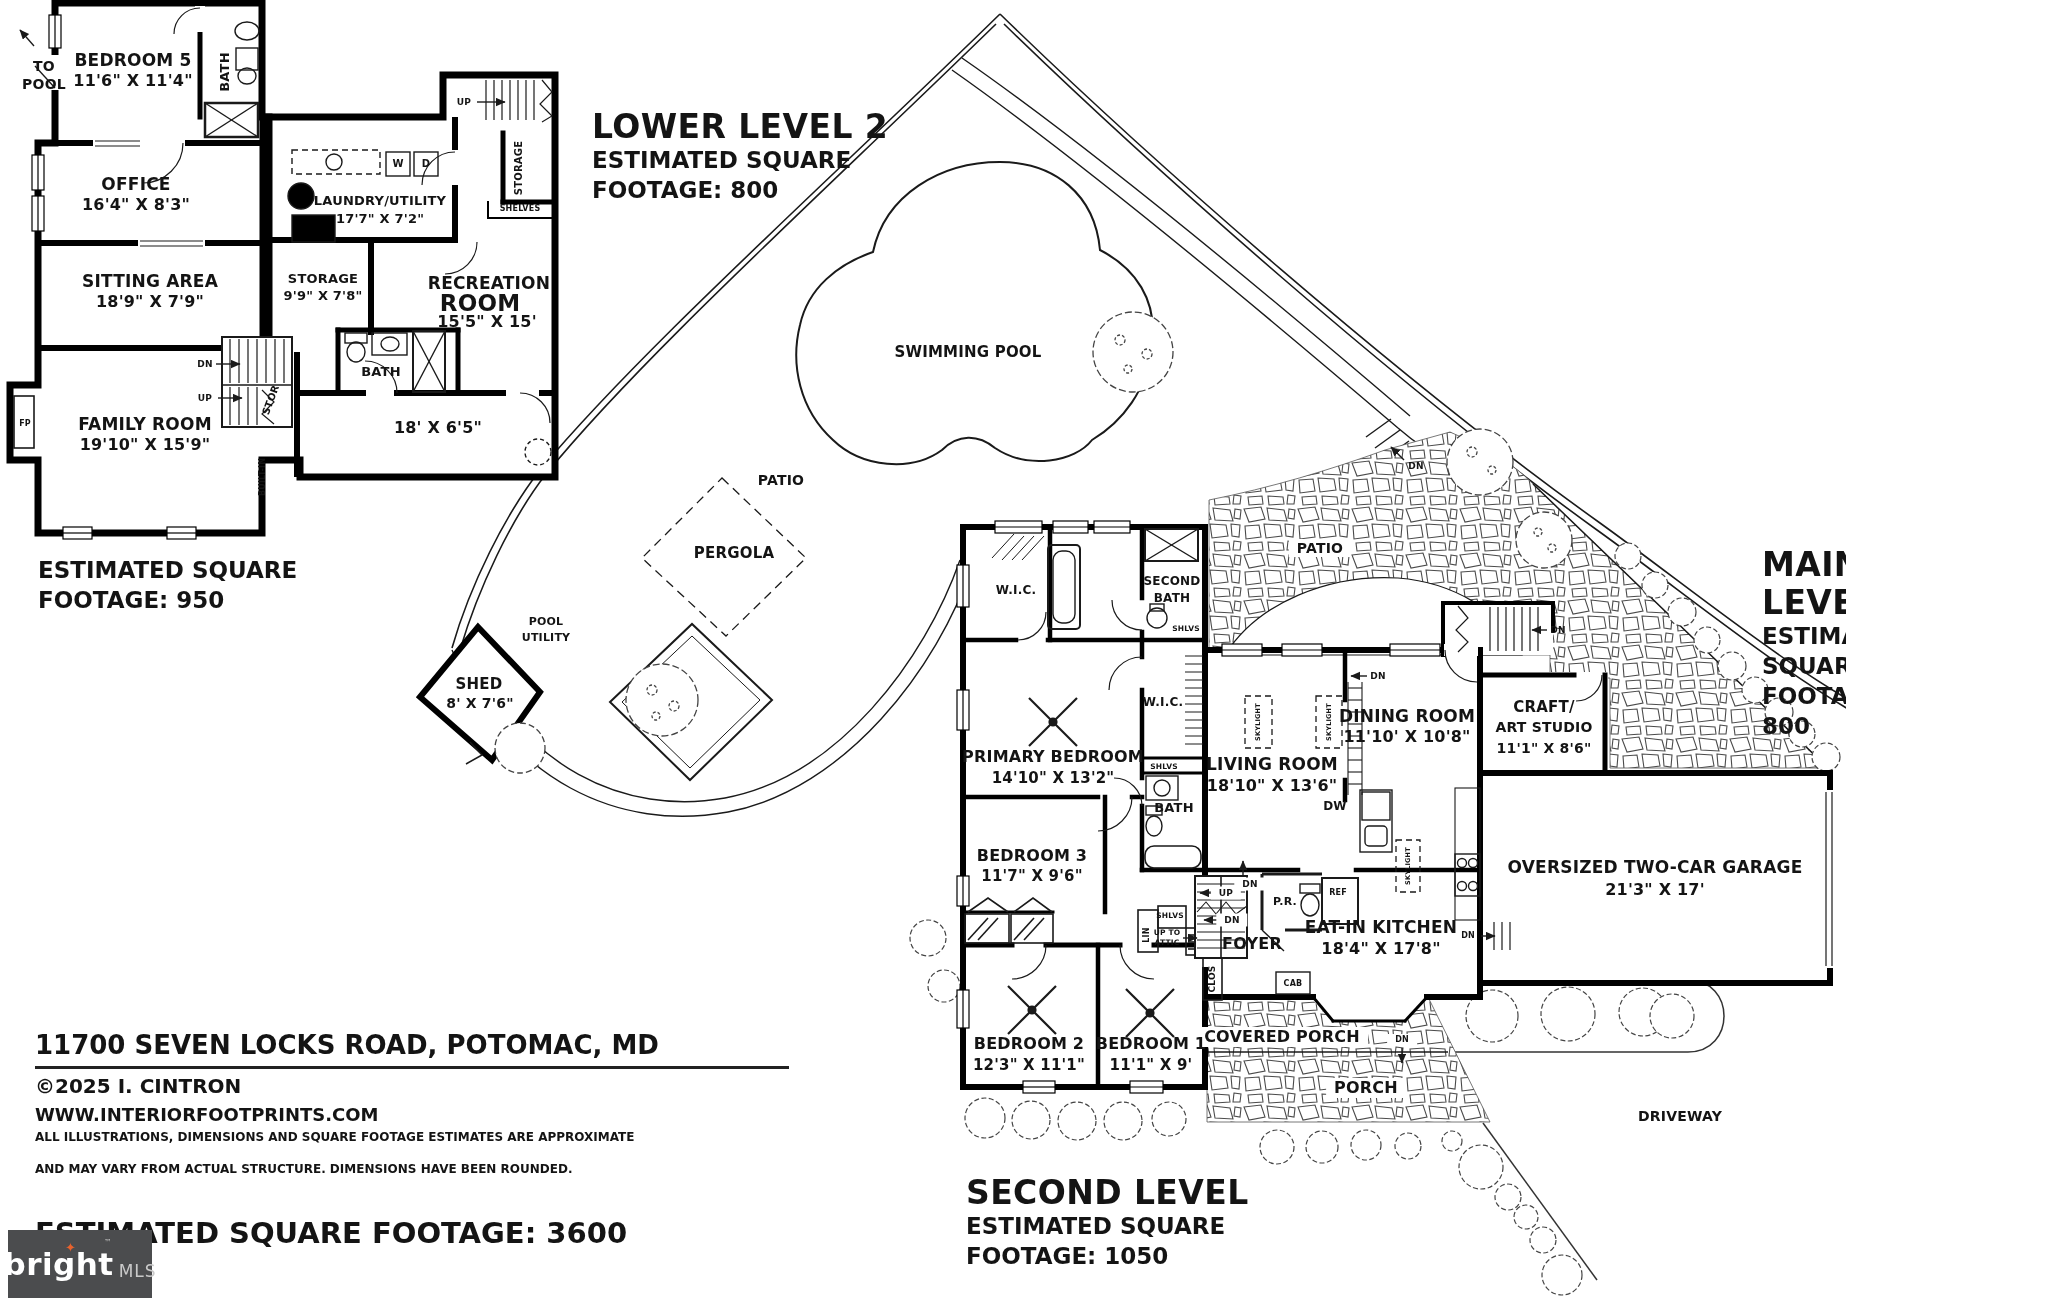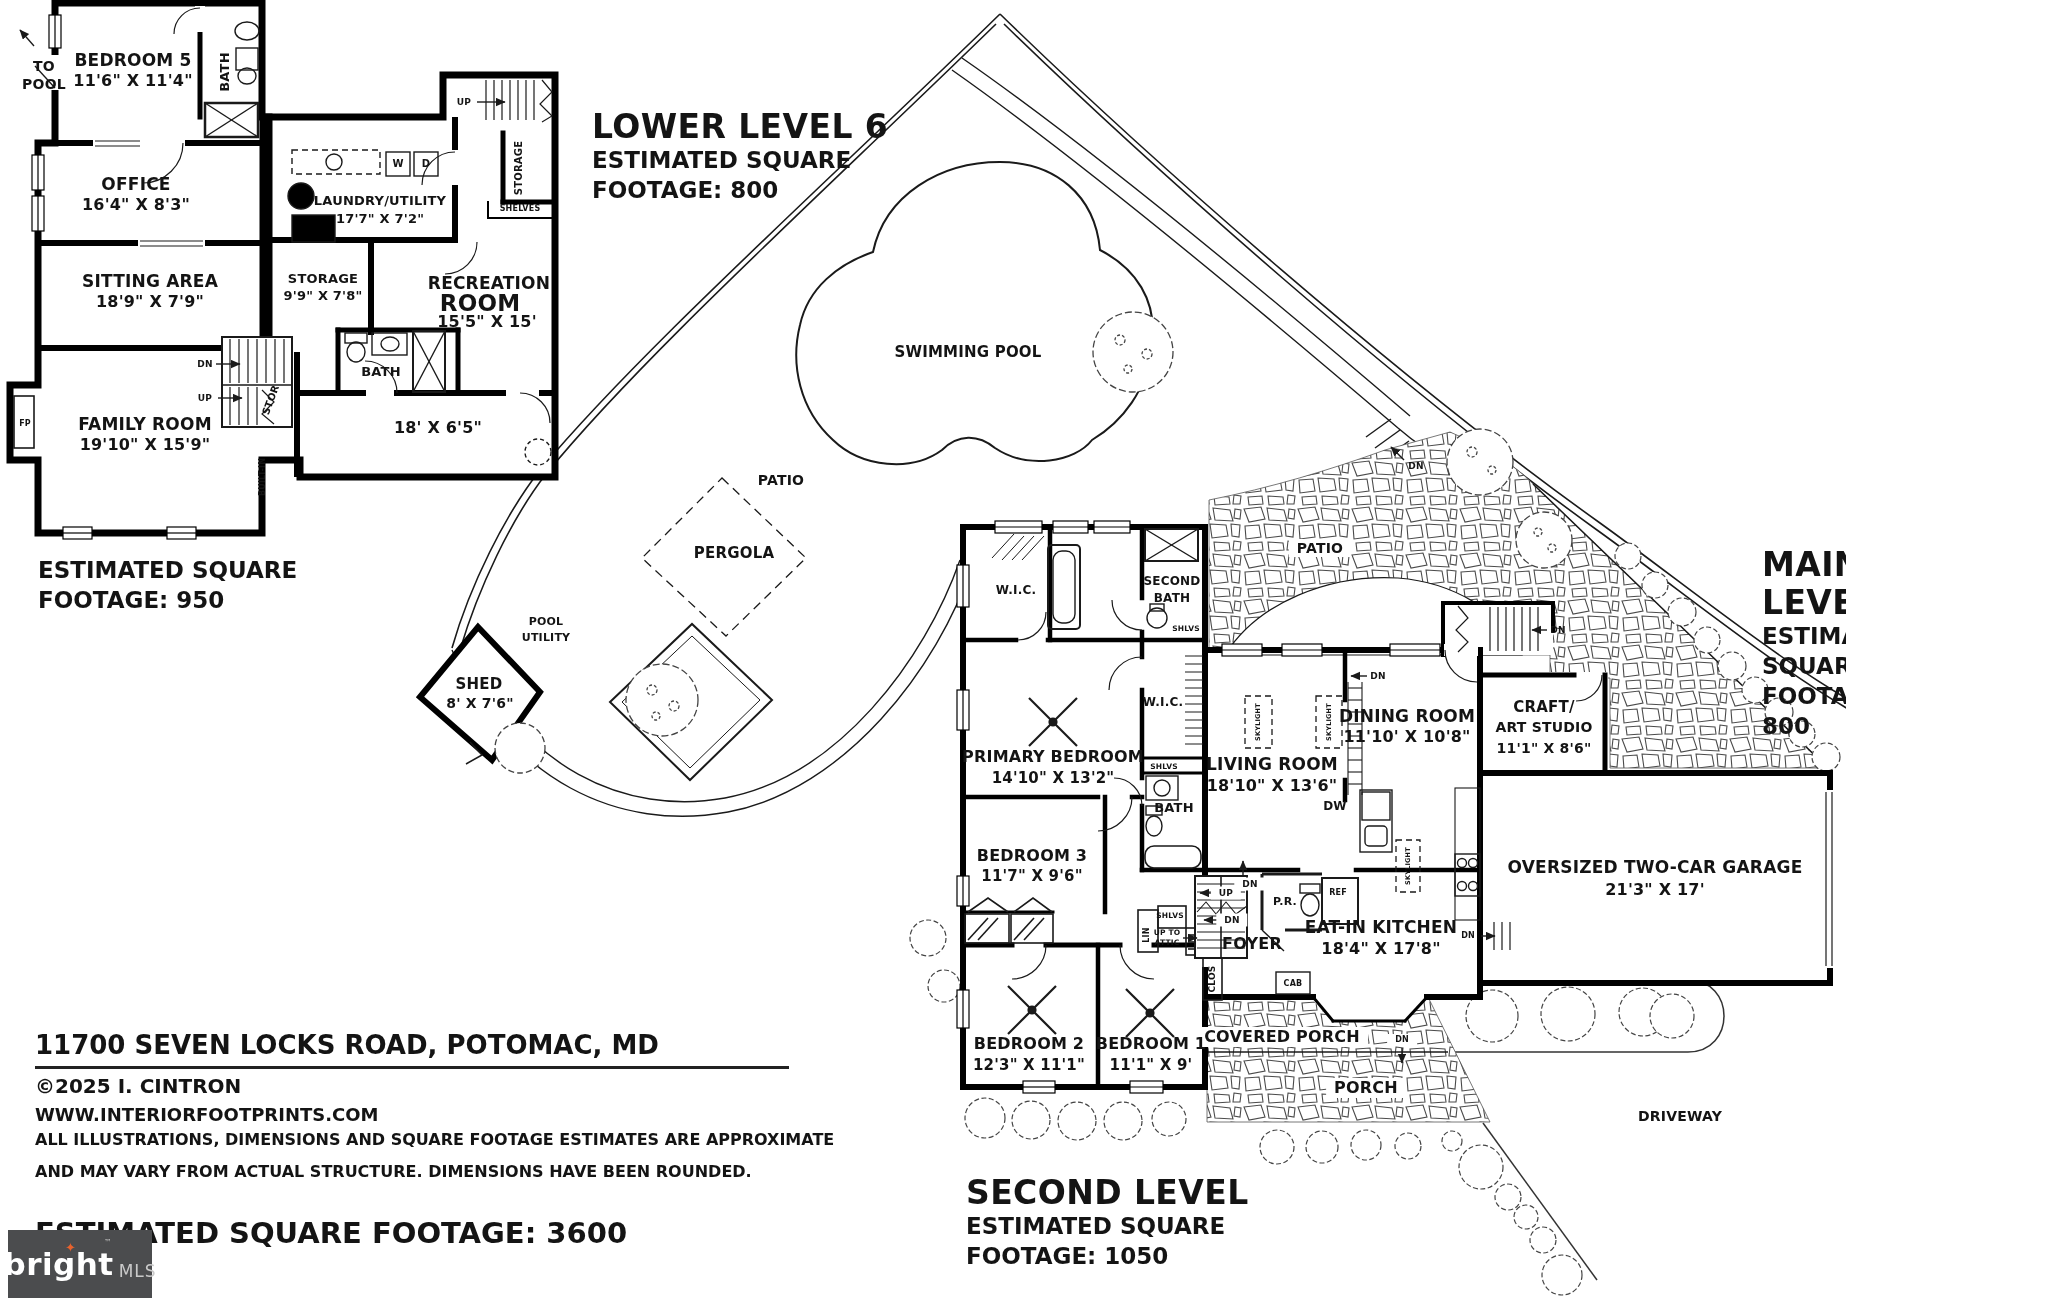--- a/index.html
+++ b/index.html
@@ -10,21 +10,21 @@
   .lbl{position:absolute;white-space:pre;font-weight:700;letter-spacing:.2px;color:#141414;
        transform:translate(-50%,-50%);line-height:1;}
   .lbl.boxed{background:#fff;padding:2px 8px;}
   .title-block{position:absolute;}
   .title-block .t{font-size:33px;font-weight:700;letter-spacing:.4px;line-height:1.15;}
   .title-block .s{font-size:23px;font-weight:700;line-height:1.3;}
   .addr{position:absolute;left:35px;top:1030px;font-size:26px;font-weight:700;
         border-bottom:3px solid #222;padding-bottom:6px;padding-right:130px;}
   .copy{position:absolute;left:35px;top:1074px;font-size:20px;font-weight:700;}
   .web{position:absolute;left:35px;top:1104px;font-size:18px;font-weight:700;}
-  .disc{position:absolute;left:35px;font-size:16px;font-weight:700;}
+  .disc{position:absolute;left:35px;font-size:12px;font-weight:700;}
   .total{position:absolute;left:35px;top:1216px;font-size:29px;font-weight:700;}
   .logo{position:absolute;left:8px;top:1230px;width:144px;height:68px;display:flex;
         align-items:center;justify-content:center;}
   .logo .brand{font-size:31px;font-weight:700;color:#fff;letter-spacing:.5px;}
   .logo .star{position:absolute;left:57px;top:10px;font-size:13px;}
   .logo .tm{position:absolute;right:40px;top:8px;font-size:8px;color:#bbb;}
   .logo .mls{font-size:17px;color:#c9c9c9;margin-left:5px;margin-top:14px;letter-spacing:1px;}
 </style>
 </head>
 <body>
@@ -607,21 +607,21 @@
       <div class="lbl boxed" style="left: 1250px; top: 884px; font-size: 9px; transform: translate(-50%, -50%);">DN</div>
       <div class="lbl boxed" style="left: 1232px; top: 920px; font-size: 9px; transform: translate(-50%, -50%);">DN</div>
       <div class="lbl" style="left: 1212px; top: 979px; font-size: 9px; transform: translate(-50%, -50%) rotate(-90deg);">CLOS</div>
     </div>
 
 <div class="title-block" style="left:38px;top:556px;">
   <div class="s">ESTIMATED SQUARE</div>
   <div class="s">FOOTAGE: 950</div>
 </div>
 <div class="title-block" style="left:592px;top:108px;">
-  <div class="t">LOWER LEVEL 6</div>
+  <div class="t">LOWER LEVEL 2</div>
   <div class="s">ESTIMATED SQUARE</div>
   <div class="s">FOOTAGE: 800</div>
 </div>
 <div class="title-block" style="left:1762px;top:546px;">
   <div class="t">MAIN LEVEL</div>
   <div class="s">ESTIMATED SQUARE</div>
   <div class="s">FOOTAGE: 800</div>
 </div>
 <div class="title-block" style="left:966px;top:1174px;">
   <div class="t">SECOND LEVEL</div>

